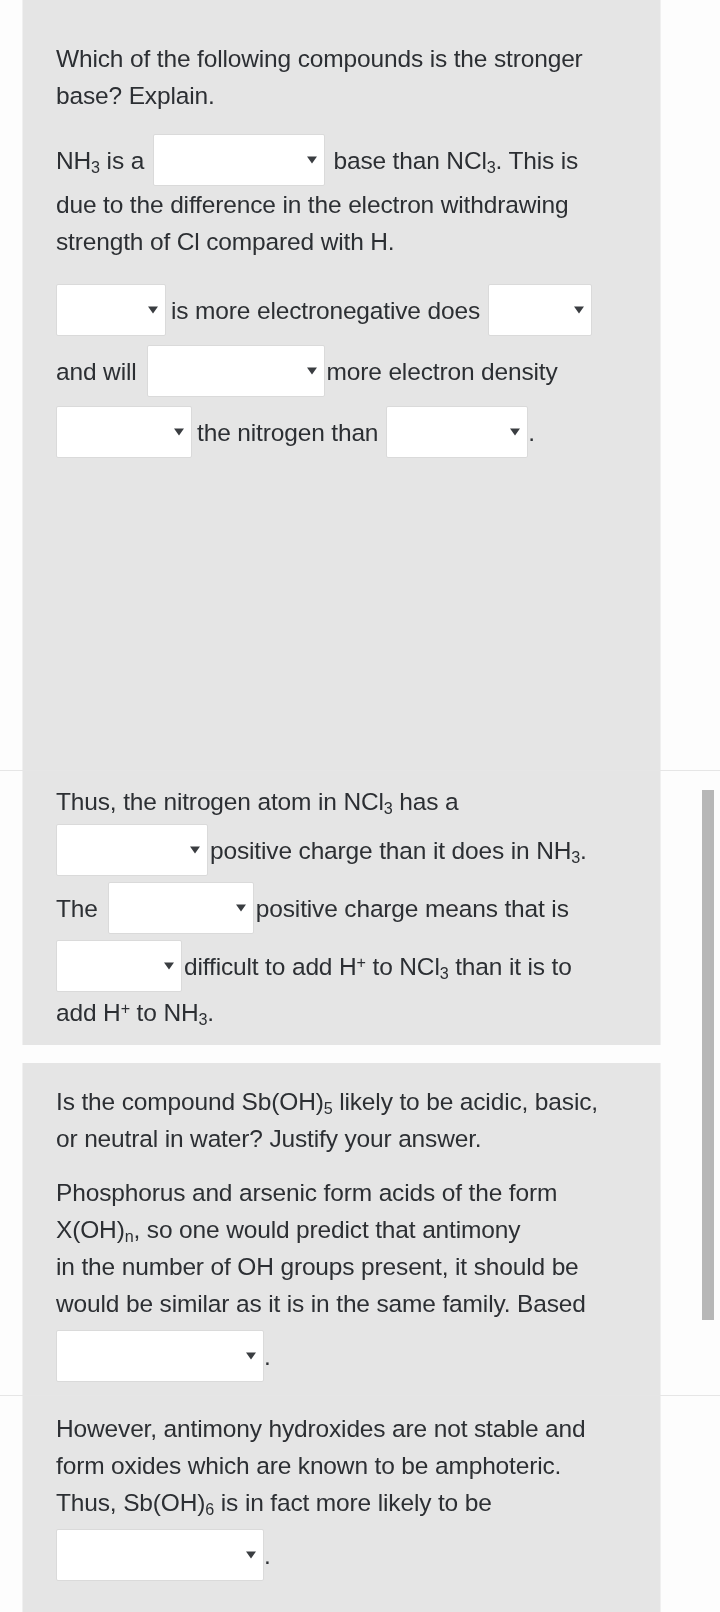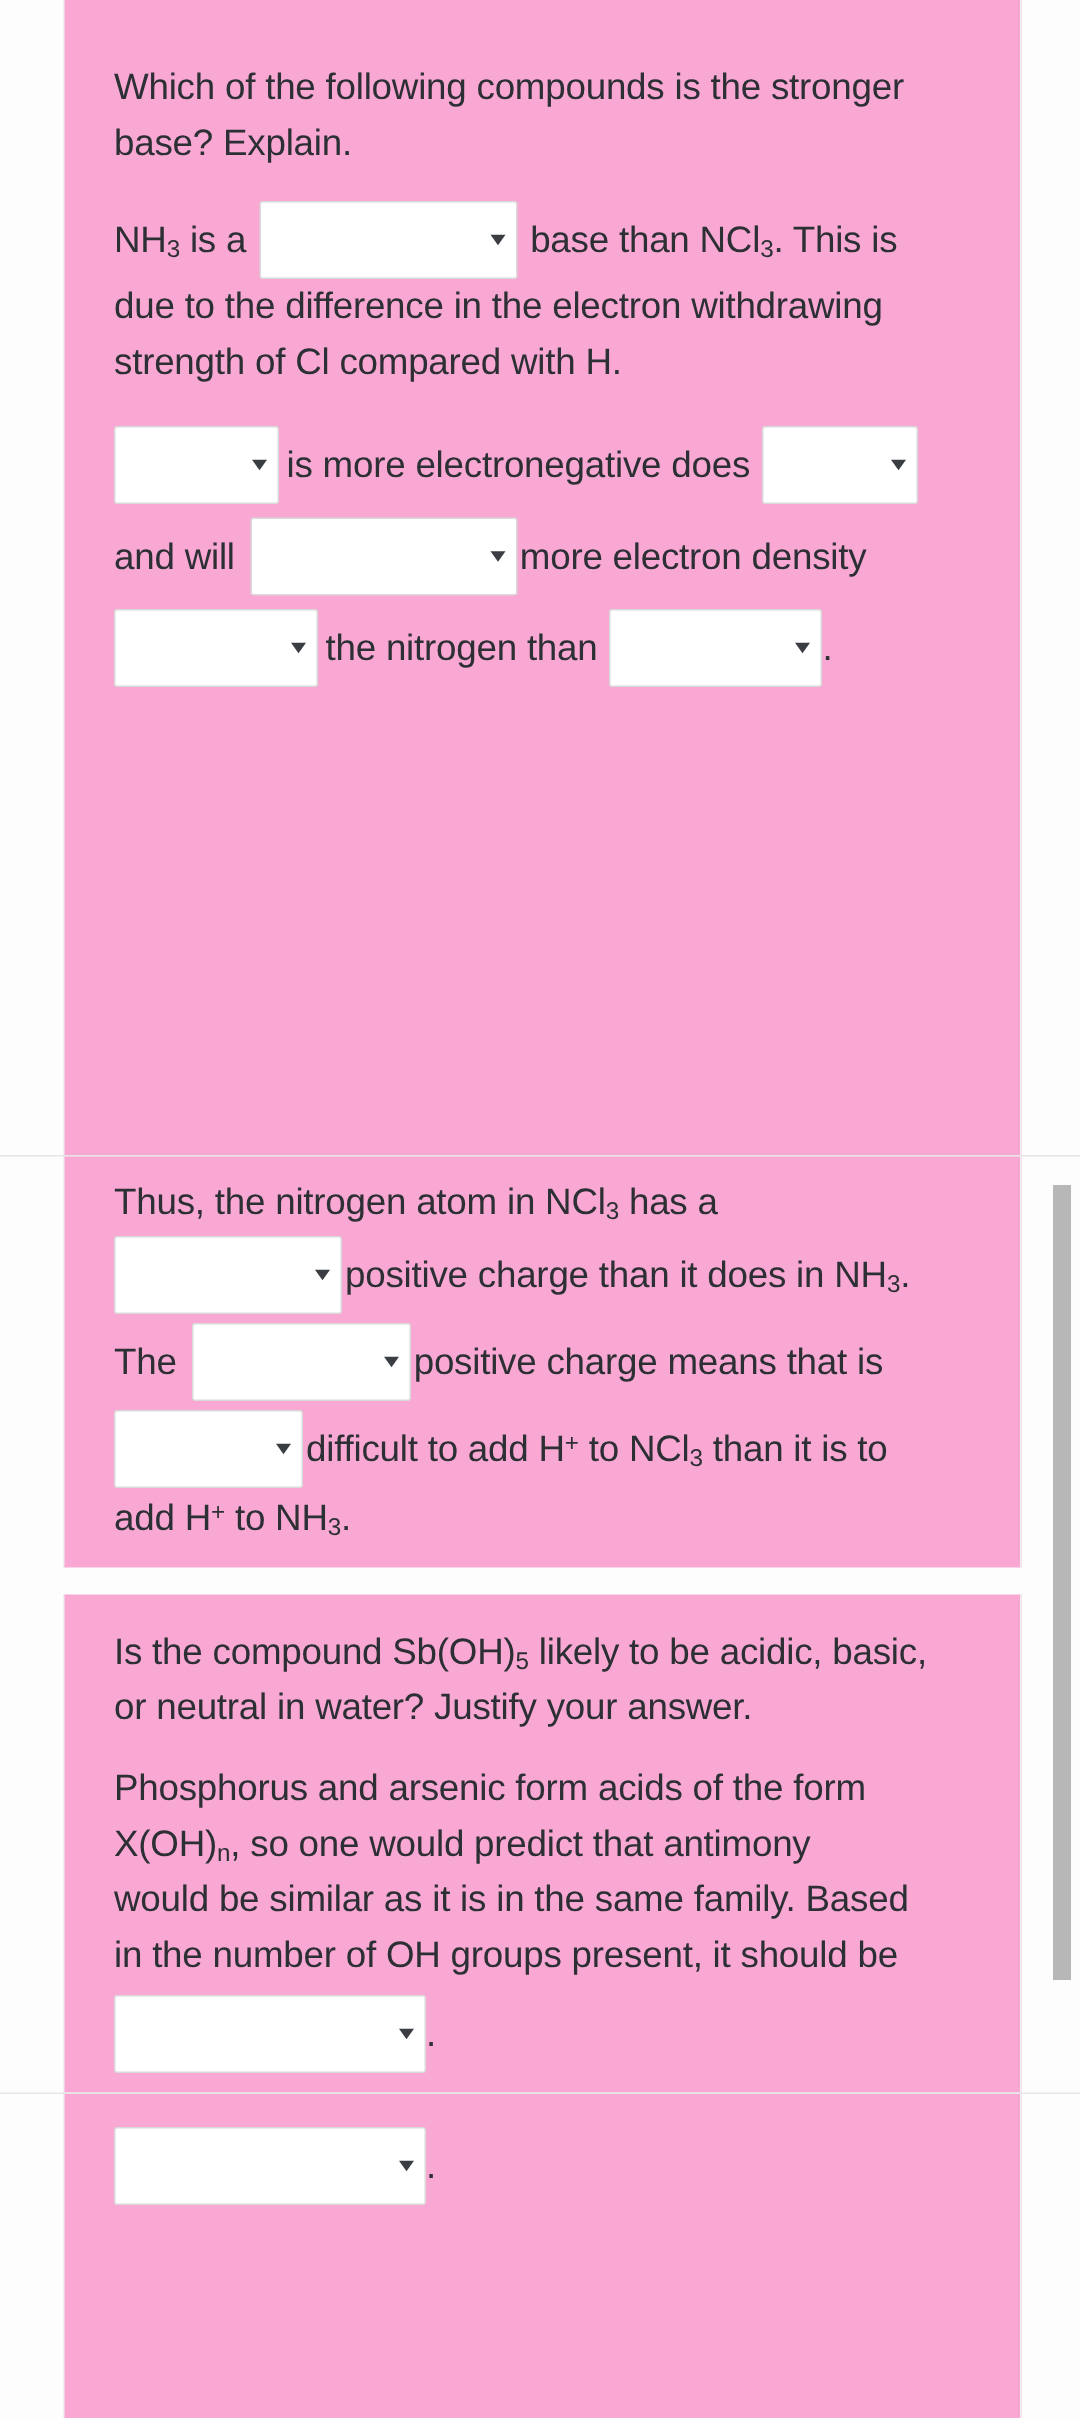--- a/index.html
+++ b/index.html
@@ -18,22 +18,22 @@
 
   
   #page {
     position: absolute;
     inset: 0;
     background: #fdfdfd;
   }
 
   .card {
     position: absolute;
-    background: #f9a8d4;
-    left: 42px;
+    background: #e5e5e5;
+    left: 22px;
     width: 639px;
     box-sizing: border-box;
   }
   .card-edge-l {
     position: absolute;
     top: 0; bottom: 0; left: 0;
     width: 1px;
     background: #f0f0f0;
   }
   .card-edge-r {
@@ -252,22 +252,22 @@
     <div class="pad" style="padding-top:20px;">
 
       <div class="qtext">
         <div><span>Is the compound Sb(OH)</span><sub>5</sub><span> likely to be acidic, basic,</span></div>
         <div>or neutral in water? Justify your answer.</div>
       </div>
 
       <div class="qtext" style="margin-top:17px;">
         <div>Phosphorus and arsenic form acids of the form</div>
         <div><span>X(OH)</span><sub>n</sub><span>, so one would predict that antimony</span></div>
+        <div>in the number of OH groups present, it should be</div>
         <div>would be similar as it is in the same family. Based</div>
-        <div>in the number of OH groups present, it should be</div>
       </div>
 
       <div class="qtext row" style="margin-top:8px; height:52px;">
         <span class="dd" style="width:208px;">
           <span class="dd-value"></span>
           <span class="caret"></span>
         </span>
         <span class="txt">.</span>
       </div>
 
@@ -275,20 +275,25 @@
   </div>
 
   <div class="divider" style="top:1395px;"></div>
 
   <div class="card" style="top:1396px; height:216px;">
     <div class="card-edge-l"></div>
     <div class="card-edge-r"></div>
 
     <div class="pad" style="padding-top:14px;">
 
+      <div class="qtext">
+        <div>However, antimony hydroxides are not stable and</div>
+        <div>form oxides which are known to be amphoteric.</div>
+        <div><span>Thus, Sb(OH)</span><sub>6</sub><span> is in fact more likely to be</span></div>
+      </div>
 
       <div class="qtext row" style="margin-top:8px; height:52px;">
         <span class="dd" style="width:208px;">
           <span class="dd-value"></span>
           <span class="caret"></span>
         </span>
         <span class="txt">.</span>
       </div>
 
     </div>

